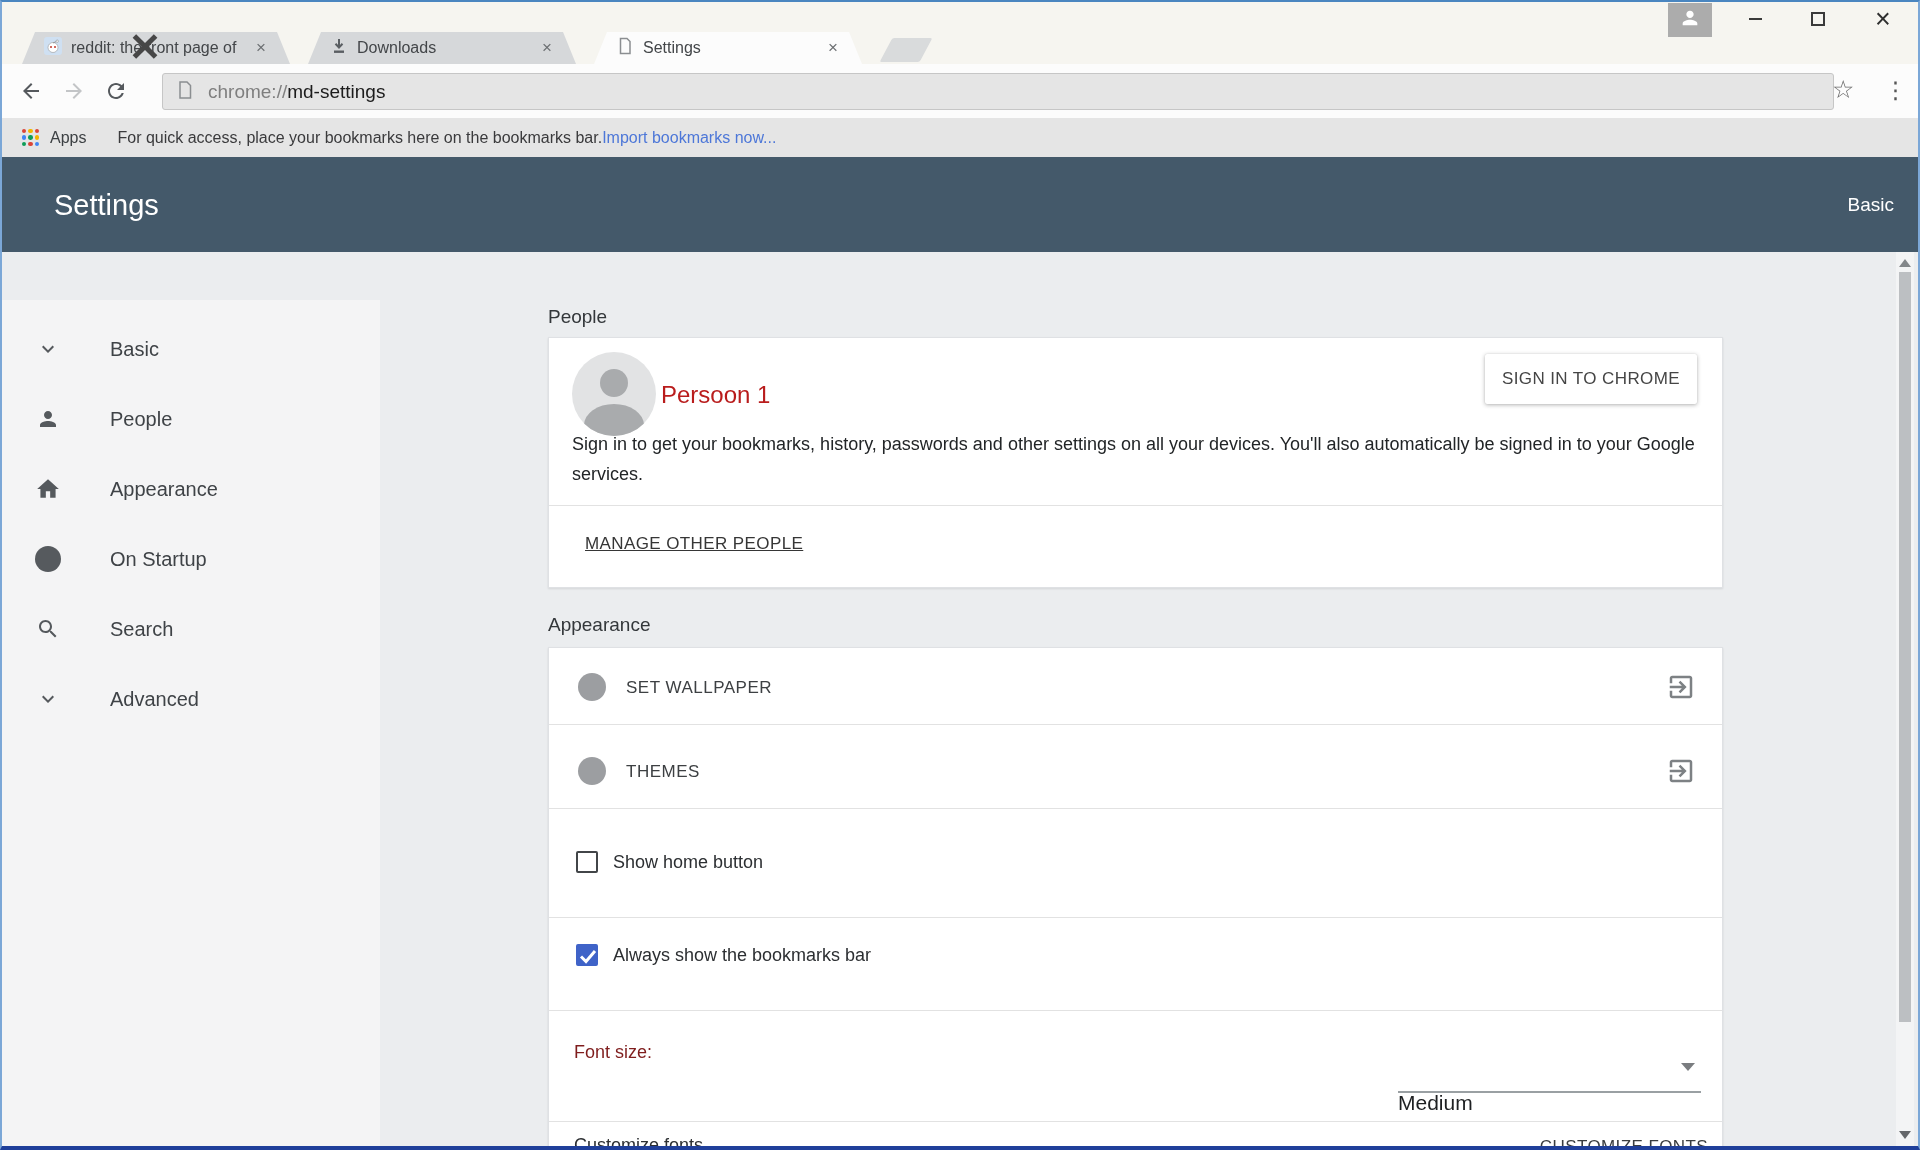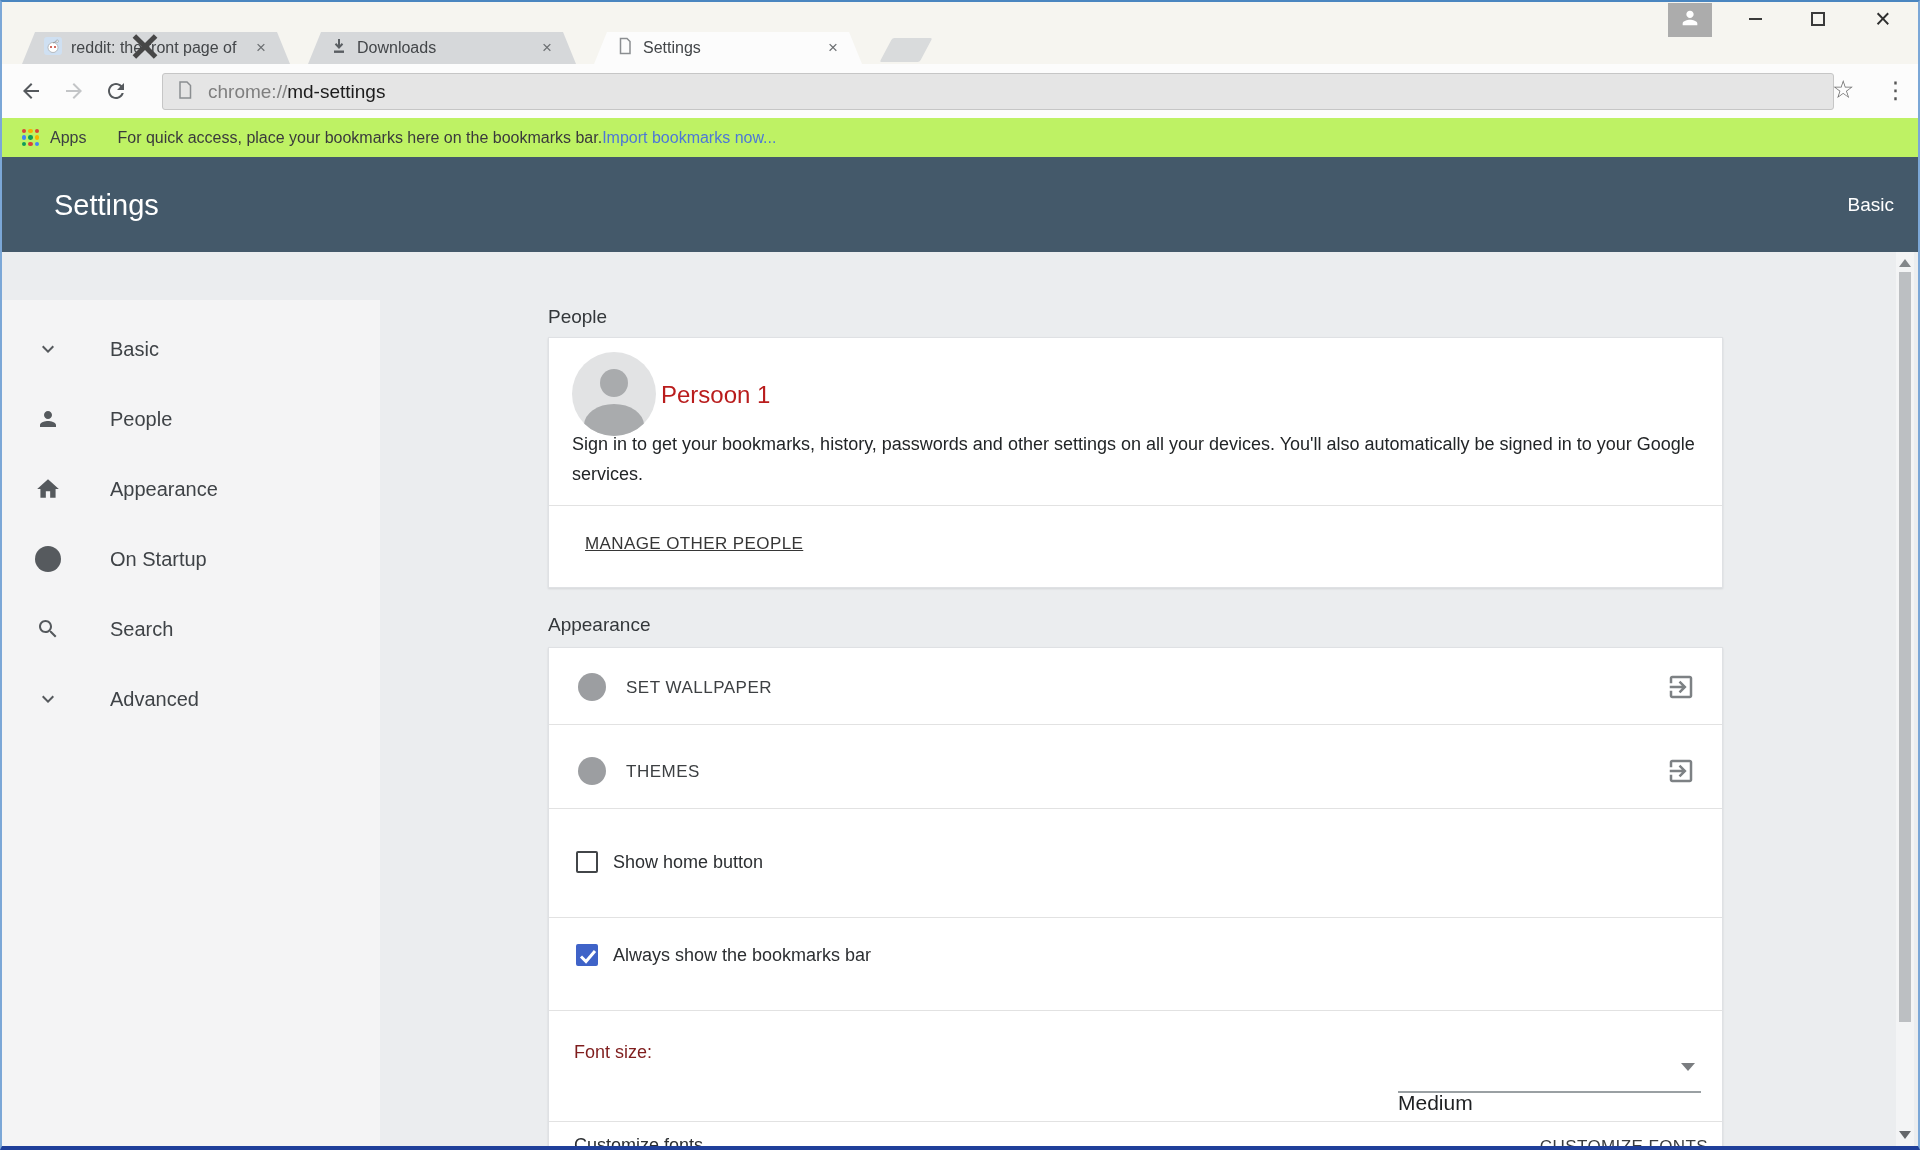--- a/index.html
+++ b/index.html
@@ -45,21 +45,21 @@
   .urlbar { position:absolute; left:150px; top:9px; width:1672px; height:37px; background:#e5e5e5;
             border:1px solid #c6c6c6; border-radius:3px; display:flex; align-items:center;
             padding:0 12px; gap:13px;margin-left:12px; }
   .url-text { font-size:19px; }
   .url-scheme { color:#7f7f7f; }
   .url-path { color:#1c1c1c; }
   .star { position:absolute; left:1832px; top:11px; font-size:25px; color:#6b6b6b; cursor:pointer; }
   .menu-dots { position:absolute; left:1884px; top:13px; font-size:23px; color:#555; cursor:pointer; line-height:26px; }
 
   
-  .bookmarks-bar { position:absolute; left:0; top:118px; width:100%; height:39px; background:#bef264;
+  .bookmarks-bar { position:absolute; left:0; top:118px; width:100%; height:39px; background:#e5e5e5;
                    display:flex; align-items:center; padding-left:22px; font-size:16px; }
   .apps-grid { width:17px; height:17px; display:grid; grid-template-columns:repeat(3,1fr); gap:2px; margin-right:11px; }
   .apps-grid span { border-radius:50%; }
   .bm-label { color:#3c4043; margin-right:31px; }
   .bm-msg { color:#3a3a3c; }
   .bm-link { color:#4d77d8; cursor:pointer; }
 
   
   .settings-header { position:absolute; left:0; top:157px; width:100%; height:95px; background:#44596a; }
   .sh-title { position:absolute; left:54px; top:50%; transform:translateY(-50%); font-size:29px; color:#fff; }
@@ -297,20 +297,21 @@
 
   <div class="main">
     <div class="sec-heading" id="heading-people">People</div>
 
     <div class="card card1">
       <div class="avatar">
           <span class="head"></span>
           <span class="bod"></span>
         </div>
       <div class="profile-name">Persoon 1</div>
+      <div class="signin-btn">SIGN IN TO CHROME</div>
       <div class="people-desc">Sign in to get your bookmarks, history, passwords and other settings on all your devices. You'll also automatically be signed in to your Google services.</div>
       <div class="divider" style="top:167px;"></div>
       <div class="manage-btn">MANAGE OTHER PEOPLE</div>
     </div>
 
     <div class="sec-heading" id="heading-appearance">Appearance</div>
 
     <div class="card card2">
 
       <span class="row-circle" style="top:25px;"></span>

